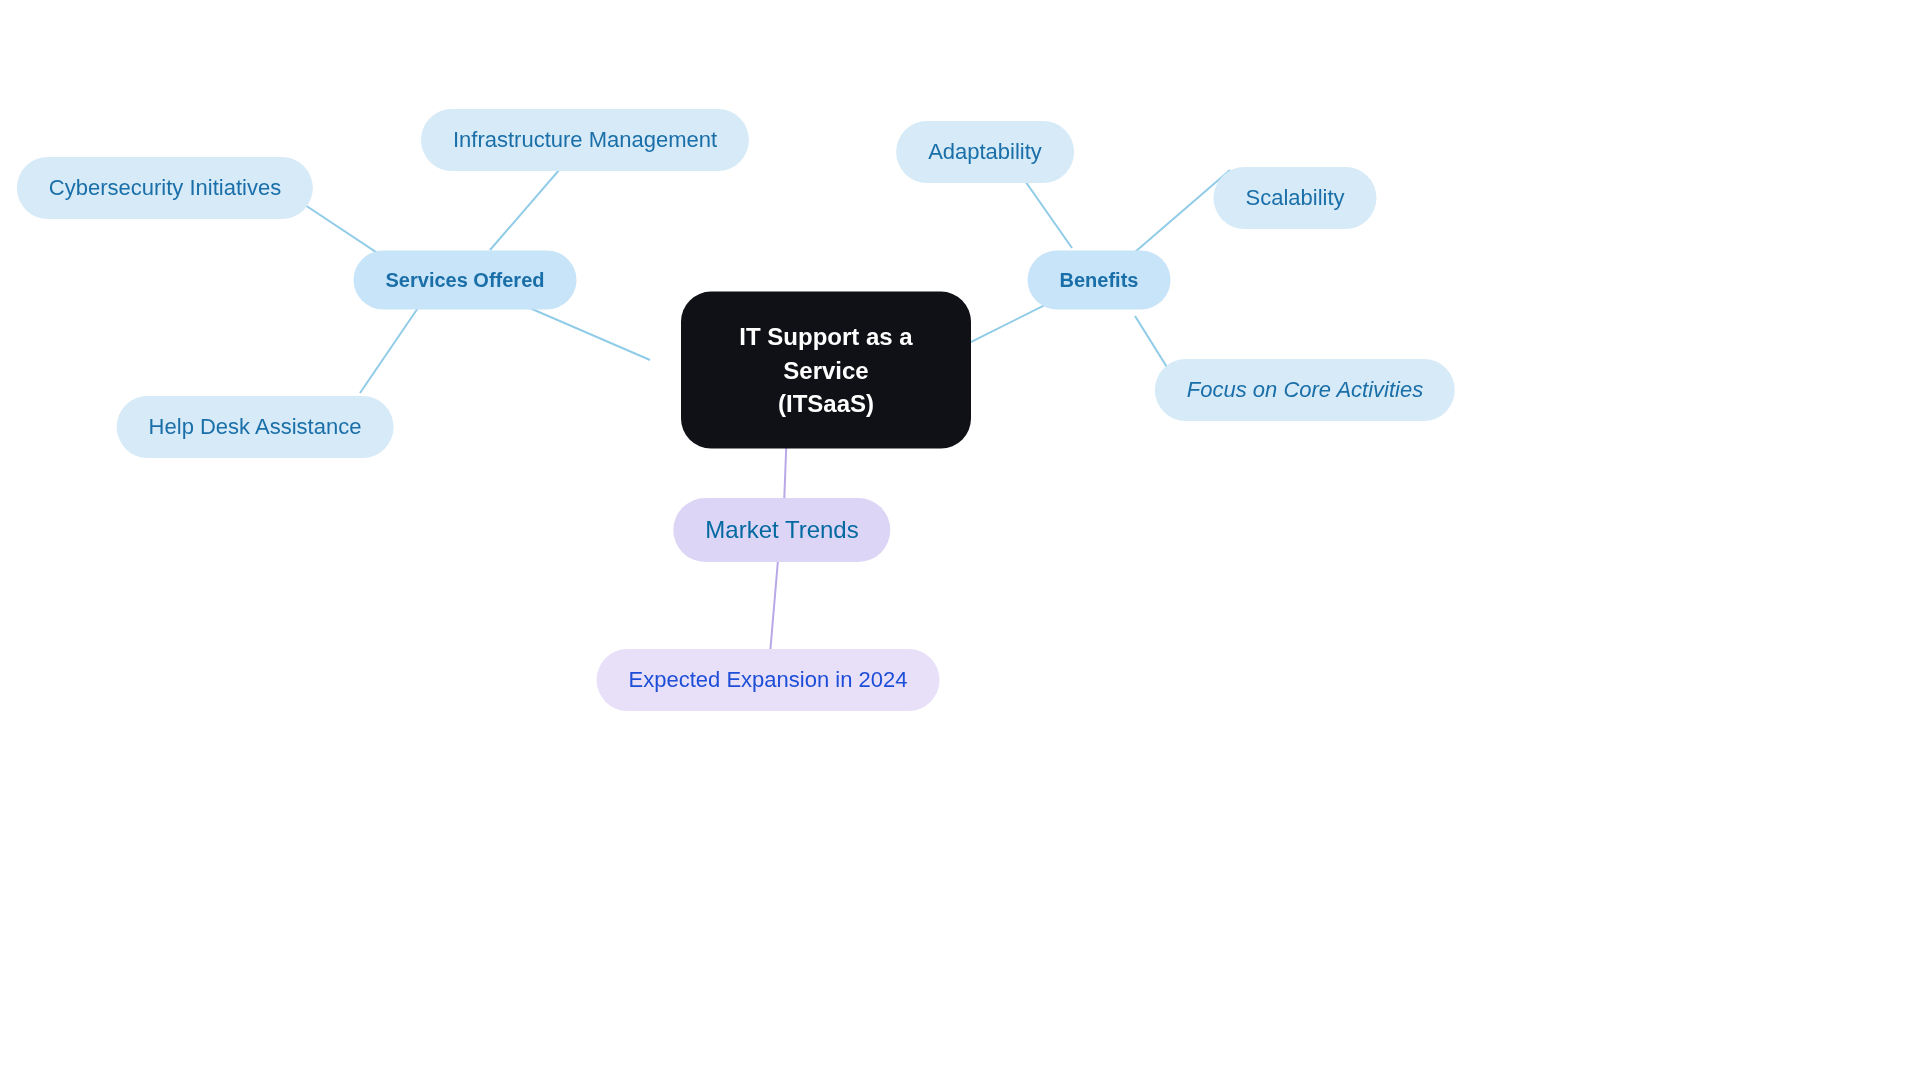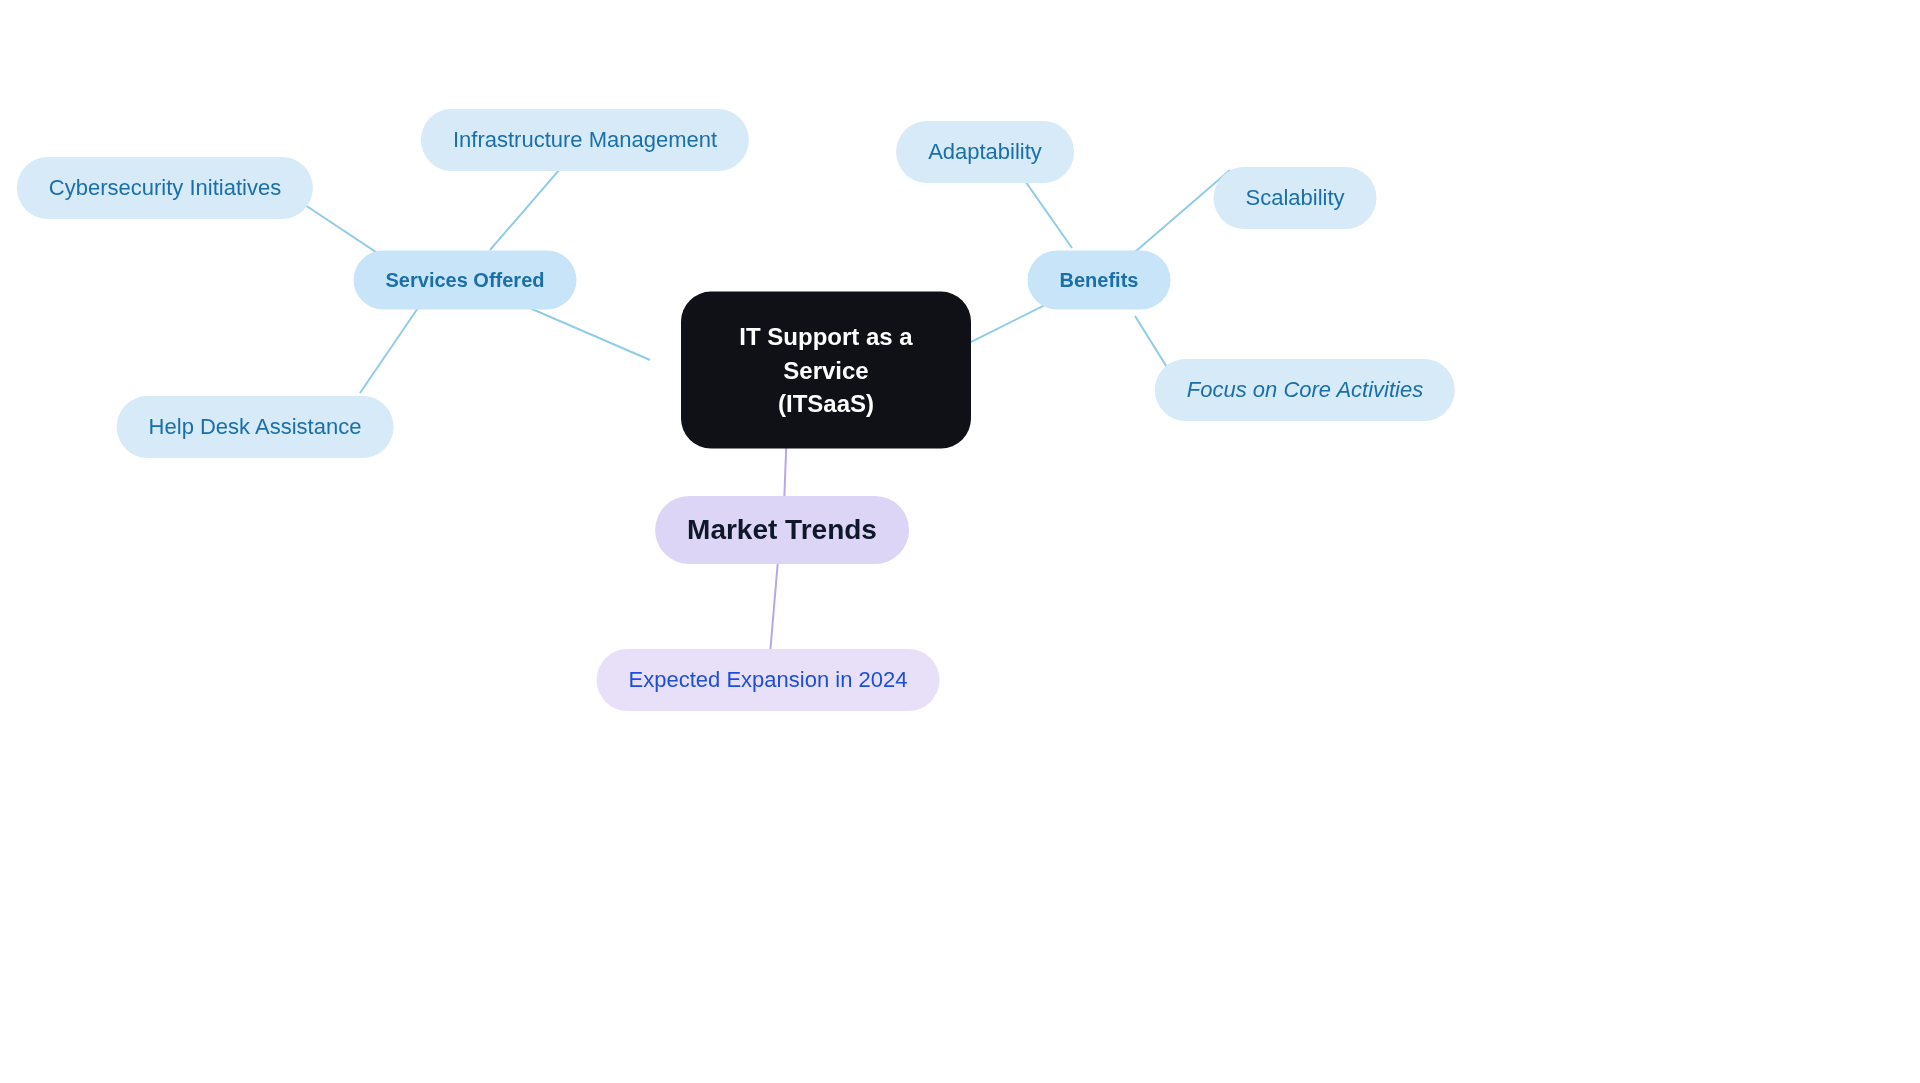--- a/index.html
+++ b/index.html
@@ -53,23 +53,23 @@
       font-weight: 600;
       border-radius: 50px;
     }
     .node-purple {
       background: #e8e0f8;
       color: #1d4ed8;
       border-radius: 50px;
     }
     .node-purple-large {
       background: #ddd5f5;
-      color: #0f172a;
-      font-size: 28px;
-      font-weight: 700;
+      color: #0369a1;
+      font-size: 24px;
+      font-weight: 400;
       border-radius: 50px;
     }
   </style>
 </head>
 <body>
 
 <svg class="connections">
 
   <line x1="465" y1="280" x2="650" y2="360" stroke="#90cce8" stroke-width="2"></line>
 

